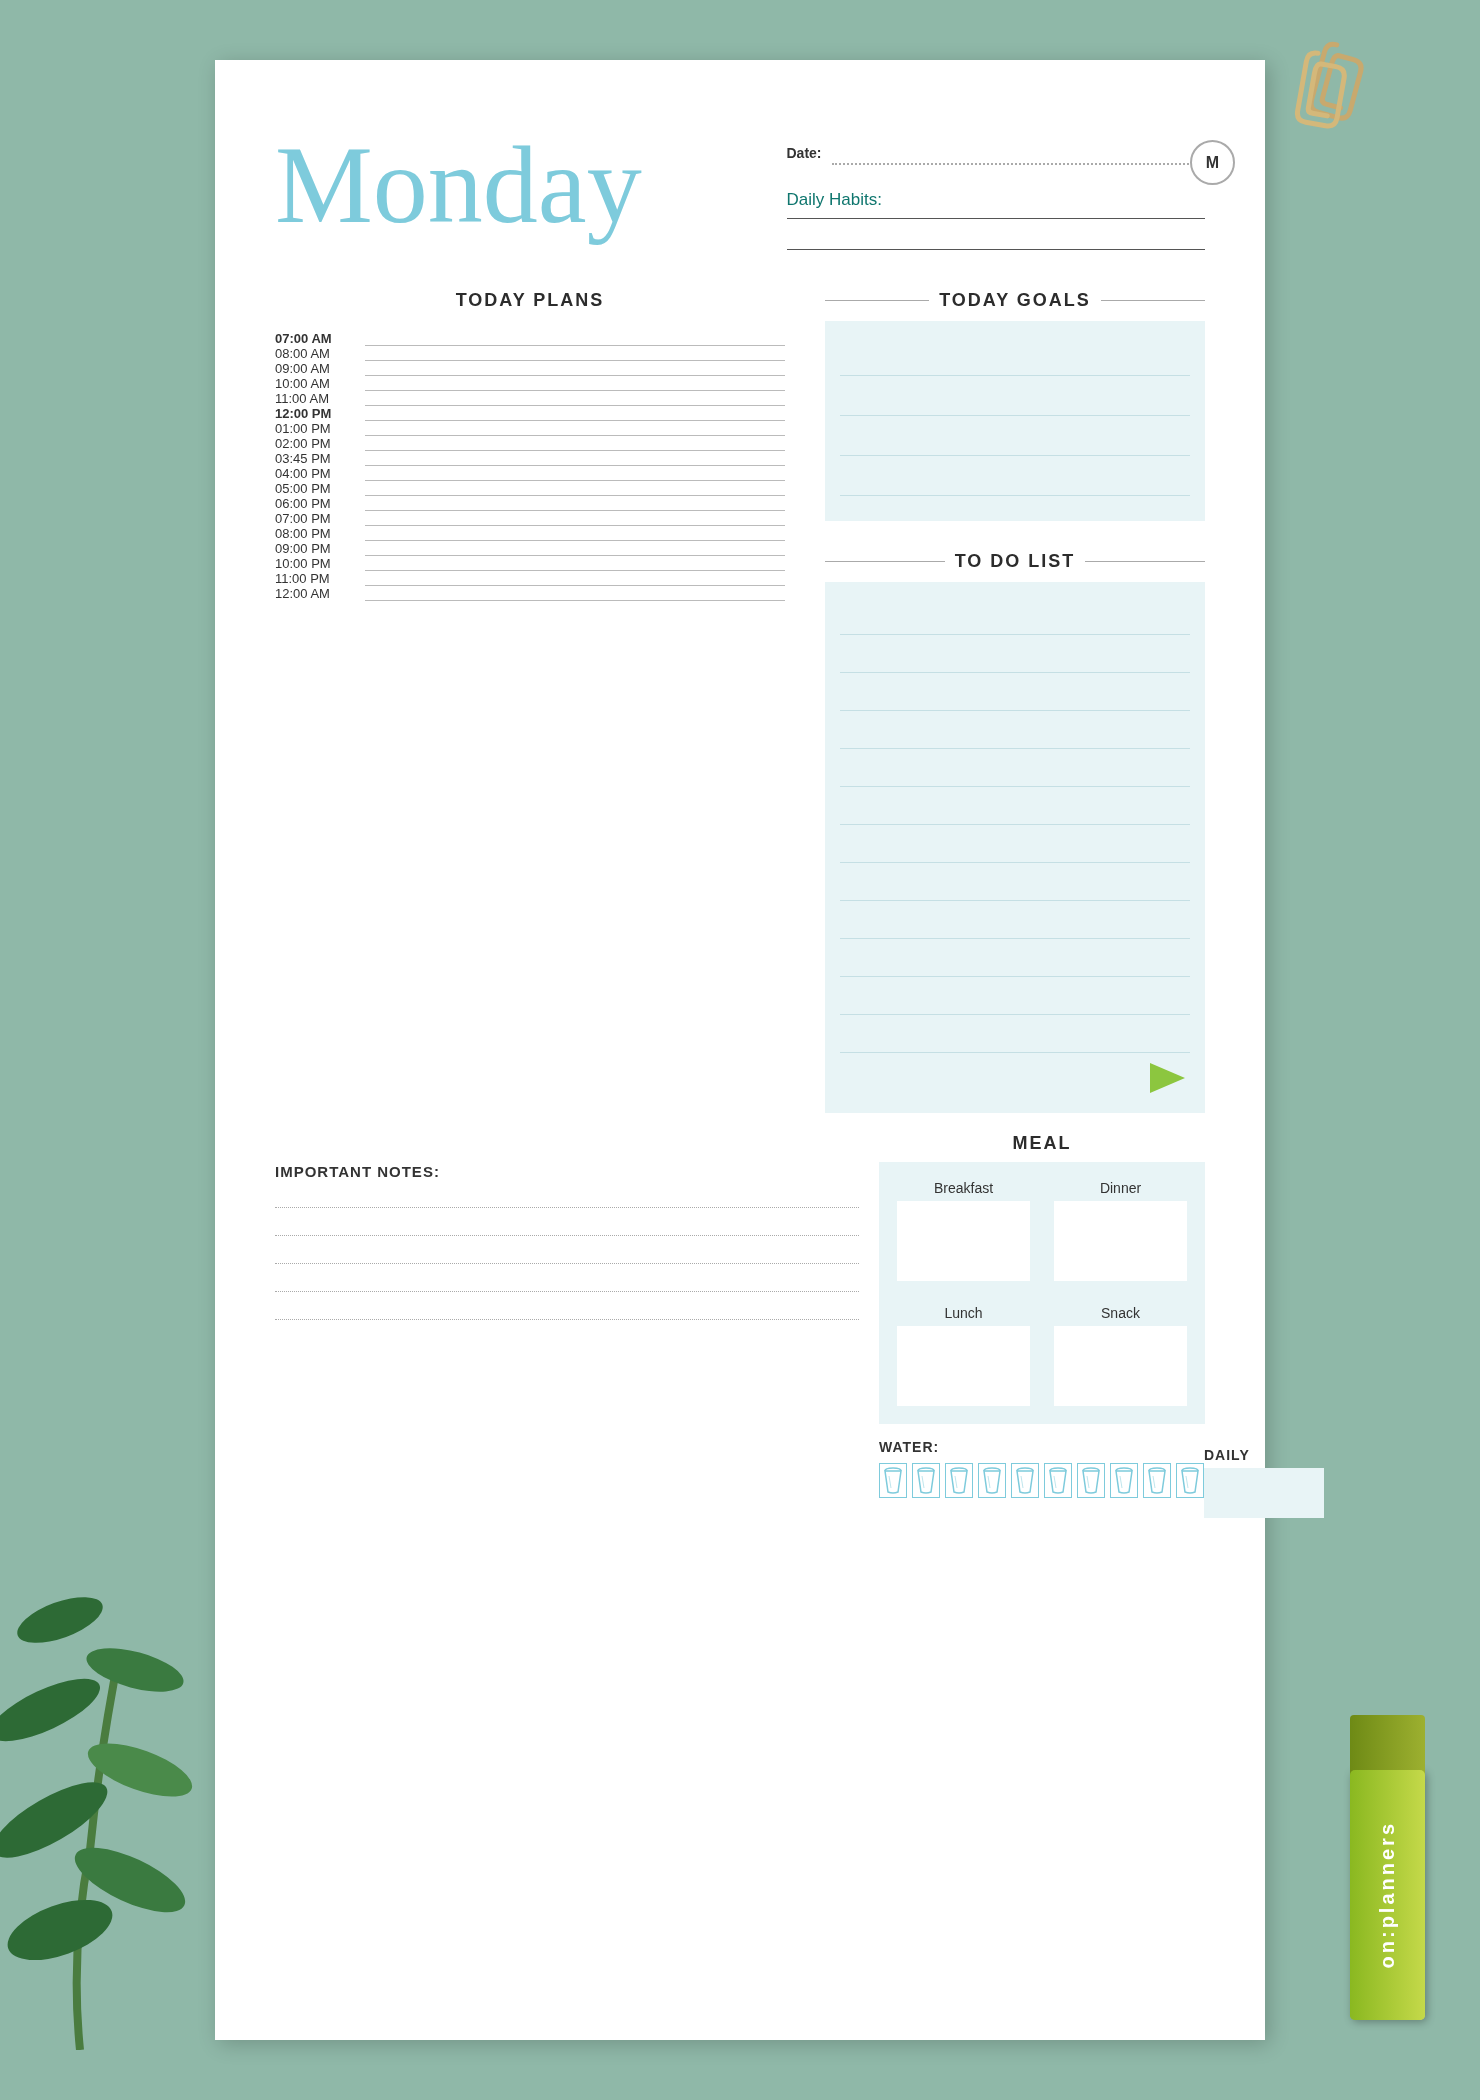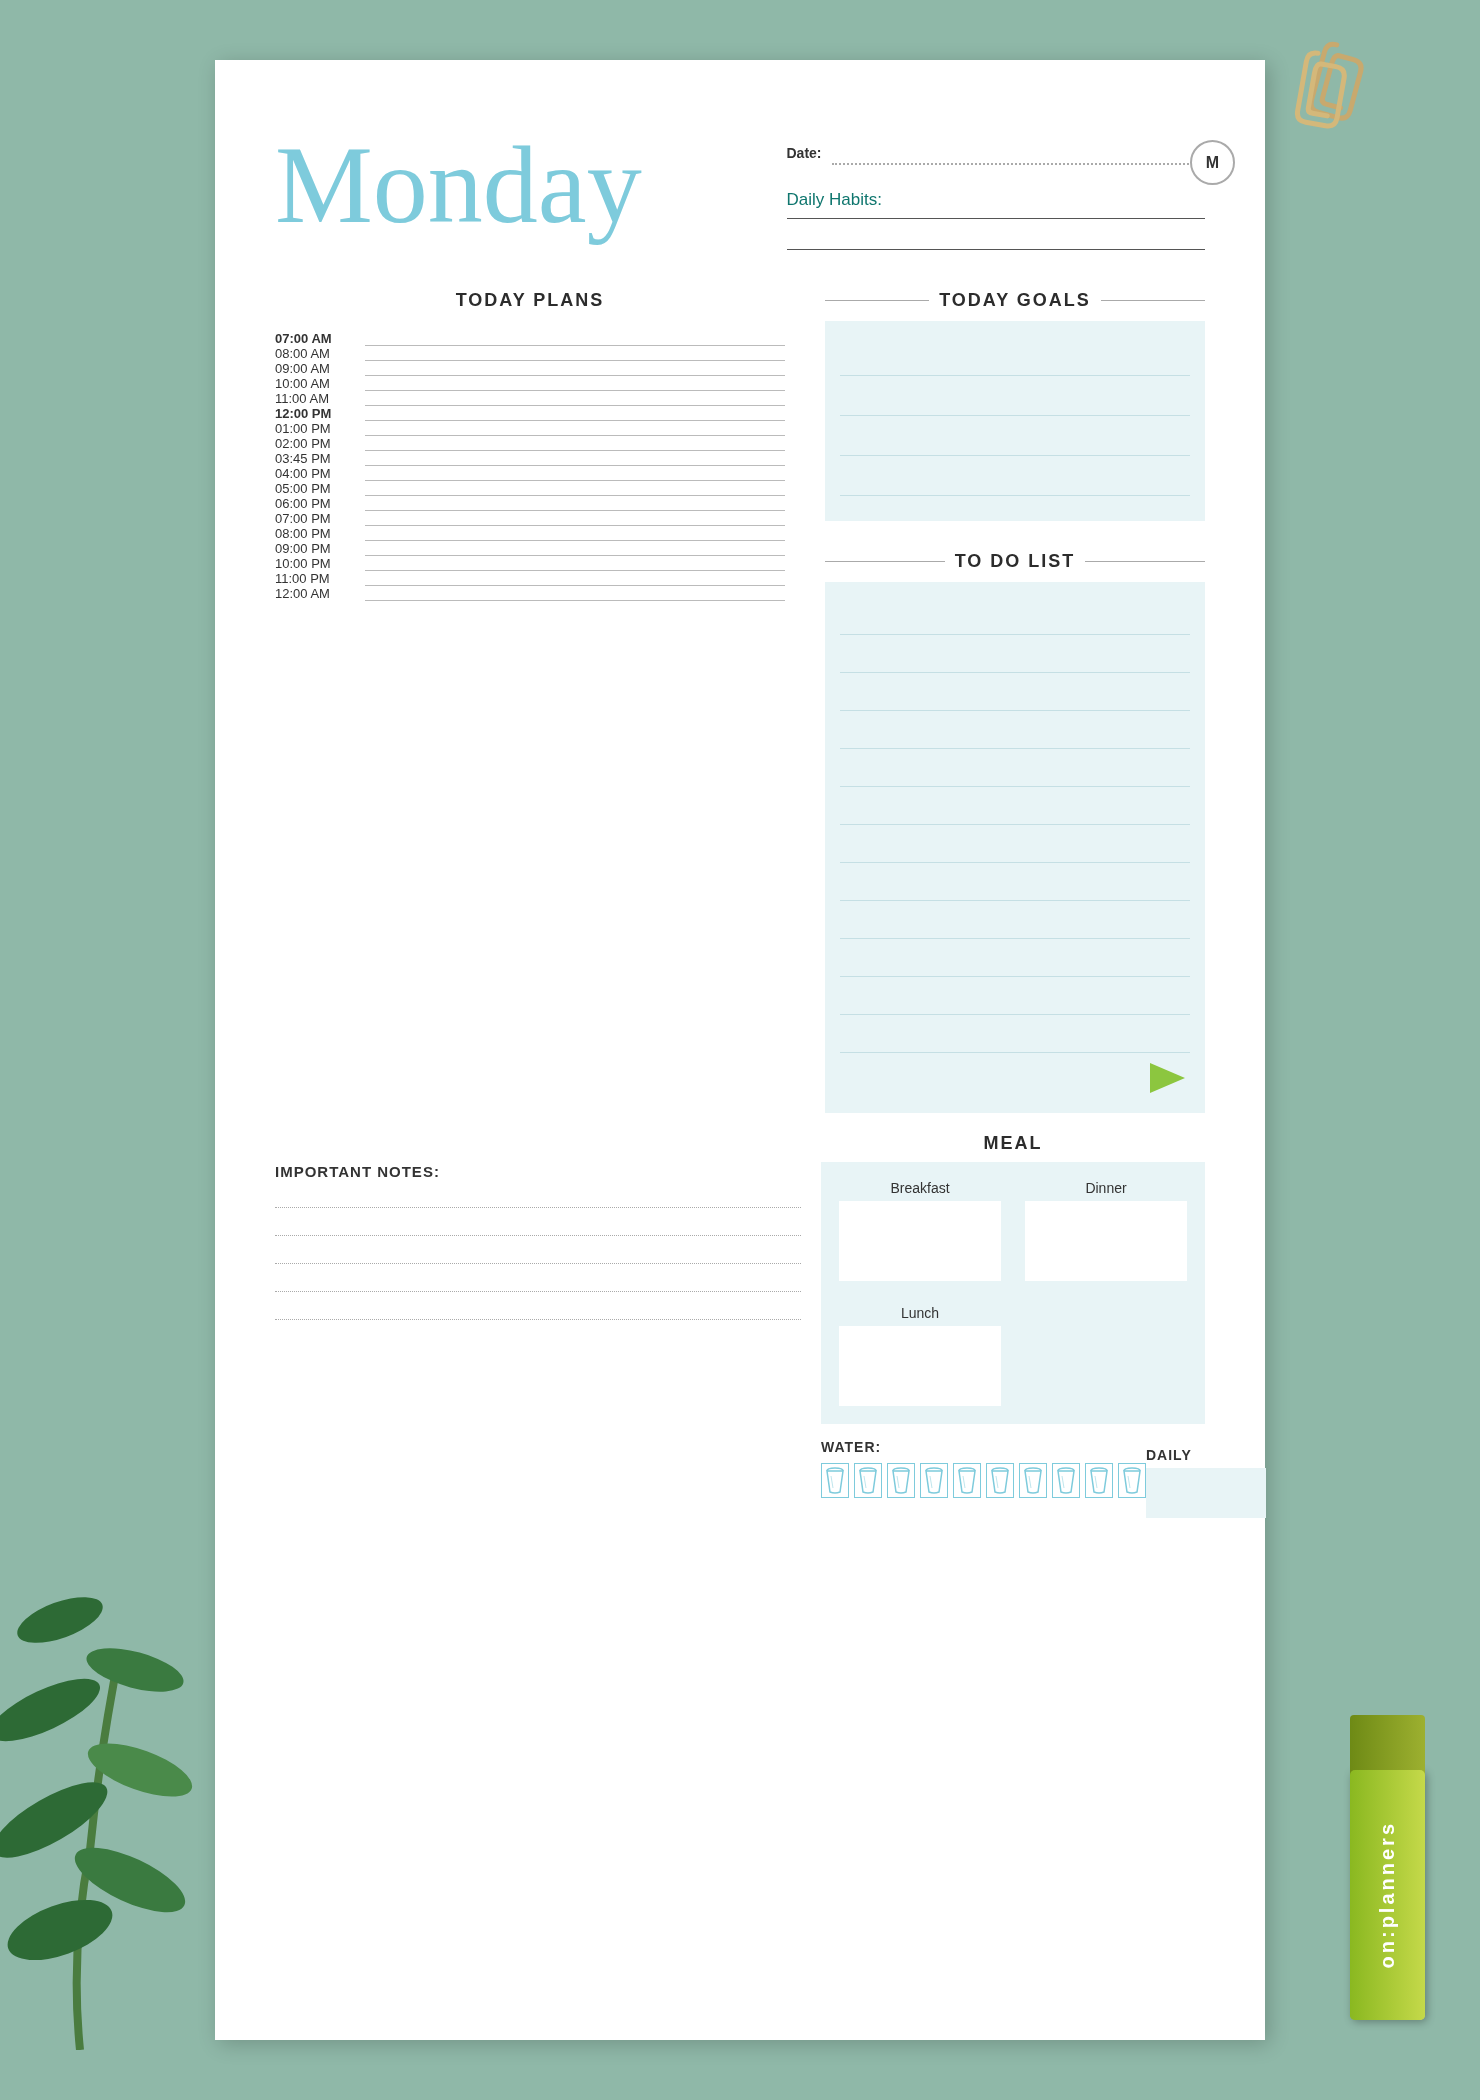--- a/index.html
+++ b/index.html
@@ -218,21 +218,21 @@
 
     .notes-dotted-line {
       border-bottom: 1.5px dotted #aaa;
       width: 100%;
       margin: 8px 0;
       height: 20px;
     }
 
     
     .meal-section {
-      width: 384px;
+      width: 326px;
       flex-shrink: 0;
     }
 
     .meal-title {
       text-align: center;
       font-size: 18px;
       font-weight: bold;
       color: #2c2c2c;
       letter-spacing: 2px;
       margin-bottom: 8px;
@@ -535,20 +535,24 @@
           <div class="meal-cell-content"></div>
         </div>
         <div class="meal-cell">
           <div class="meal-cell-label">Dinner</div>
           <div class="meal-cell-content"></div>
         </div>
         <div class="meal-cell">
           <div class="meal-cell-label">Lunch</div>
           <div class="meal-cell-content"></div>
         </div>
+        <div class="meal-cell">
+          <div class="meal-cell-label">Snack</div>
+          <div class="meal-cell-content"></div>
+        </div>
       </div>
 
       <div class="water-section">
         <div>
           <div class="water-label">WATER:</div>
           <div class="water-glasses" id="water-glasses-container">
 
           <div class="water-glass">
                 <svg width="22" height="30" viewBox="0 0 22 30">
       <path d="M3 5 L19 5 L16 26 Q11 28 6 26 Z" fill="none" stroke="#7ecbdc" stroke-width="1.5"></path>

